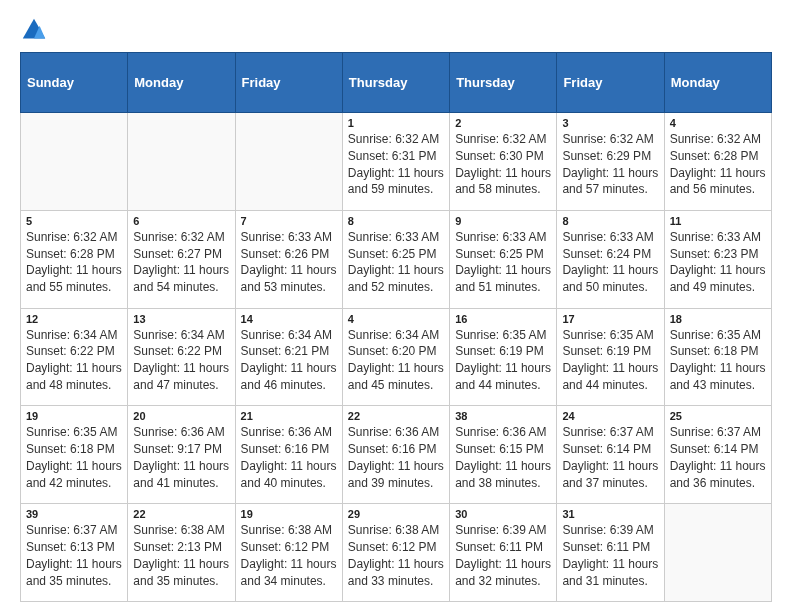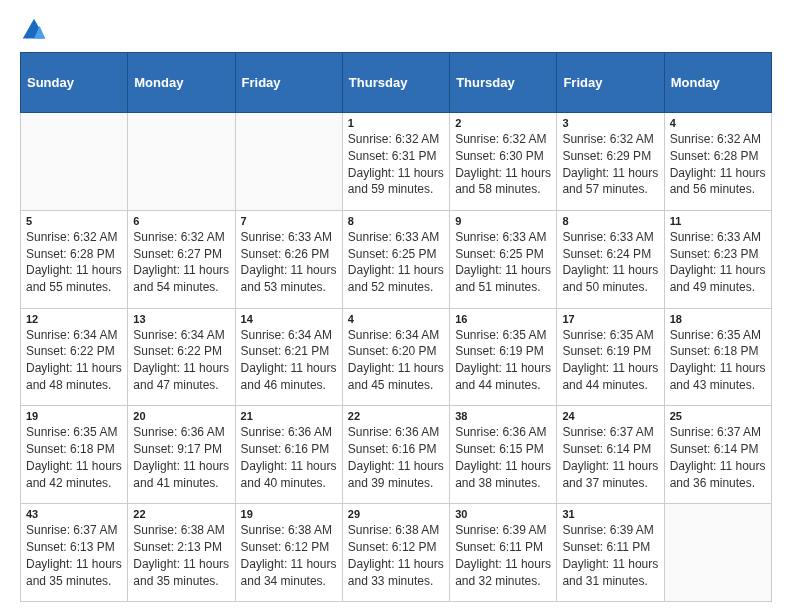--- a/index.html
+++ b/index.html
@@ -306,21 +306,21 @@
           <td>
             <div class="day-num">25</div>
             <div class="day-info">Sunrise: 6:37 AM
 Sunset: 6:14 PM
 Daylight: 11 hours
 and 36 minutes.</div>
           </td>
         </tr>
         <tr>
           <td>
-            <div class="day-num">43</div>
+            <div class="day-num">39</div>
             <div class="day-info">Sunrise: 6:37 AM
 Sunset: 6:13 PM
 Daylight: 11 hours
 and 35 minutes.</div>
           </td>
           <td>
             <div class="day-num">22</div>
             <div class="day-info">Sunrise: 6:38 AM
 Sunset: 2:13 PM
 Daylight: 11 hours

